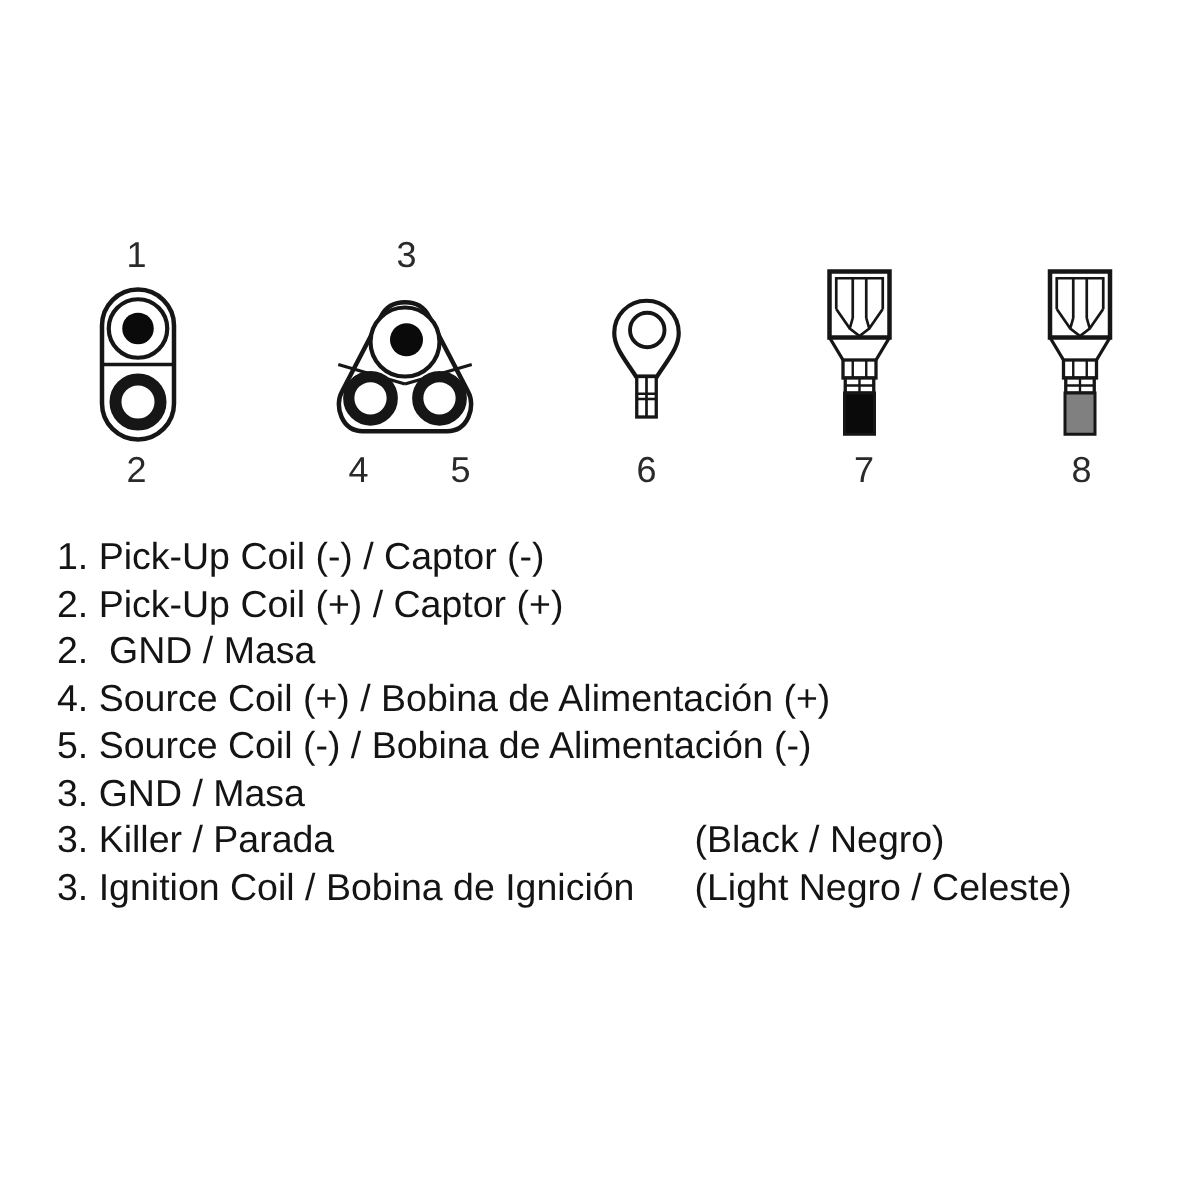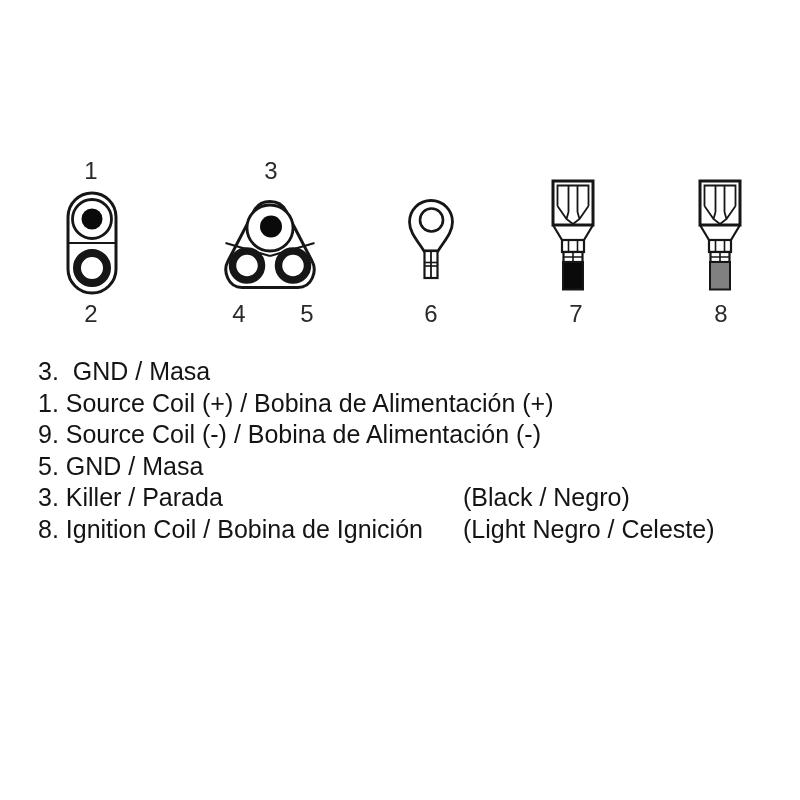--- a/index.html
+++ b/index.html
@@ -79,38 +79,46 @@
   <div class="pin-label" style="left:75px;top:302px">2</div>
   <div class="pin-label" style="left:255px;top:159px">3</div>
   <div class="pin-label" style="left:223px;top:302px">4</div>
   <div class="pin-label" style="left:291px;top:302px">5</div>
   <div class="pin-label" style="left:415px;top:302px">6</div>
   <div class="pin-label" style="left:560px;top:302px">7</div>
   <div class="pin-label" style="left:705px;top:302px">8</div>
 
   <div class="legend">
     <div class="lrow">
-      <span class="ltext">3.  GND / Masa</span>
+      <span class="ltext">1. Pick-Up Coil (-) / Captor (-)</span>
       <span class="lnote"></span>
     </div>
     <div class="lrow">
-      <span class="ltext">1. Source Coil (+) / Bobina de Alimentación (+)</span>
+      <span class="ltext">2. Pick-Up Coil (+) / Captor (+)</span>
       <span class="lnote"></span>
     </div>
     <div class="lrow">
-      <span class="ltext">9. Source Coil (-) / Bobina de Alimentación (-)</span>
+      <span class="ltext">2.  GND / Masa</span>
       <span class="lnote"></span>
     </div>
     <div class="lrow">
-      <span class="ltext">5. GND / Masa</span>
+      <span class="ltext">4. Source Coil (+) / Bobina de Alimentación (+)</span>
+      <span class="lnote"></span>
+    </div>
+    <div class="lrow">
+      <span class="ltext">5. Source Coil (-) / Bobina de Alimentación (-)</span>
+      <span class="lnote"></span>
+    </div>
+    <div class="lrow">
+      <span class="ltext">3. GND / Masa</span>
       <span class="lnote"></span>
     </div>
     <div class="lrow">
       <span class="ltext">3. Killer / Parada</span>
       <span class="lnote">(Black / Negro)</span>
     </div>
     <div class="lrow">
-      <span class="ltext">8. Ignition Coil / Bobina de Ignición</span>
+      <span class="ltext">3. Ignition Coil / Bobina de Ignición</span>
       <span class="lnote">(Light Negro / Celeste)</span>
     </div>
   </div>
 
 </div>
 
 </body></html>

